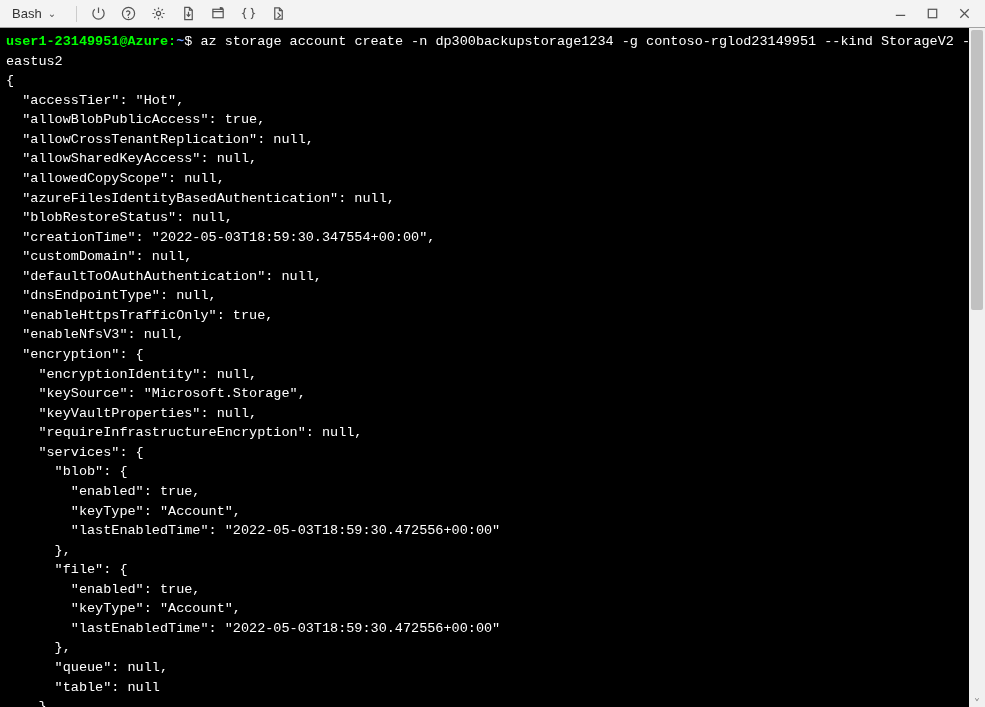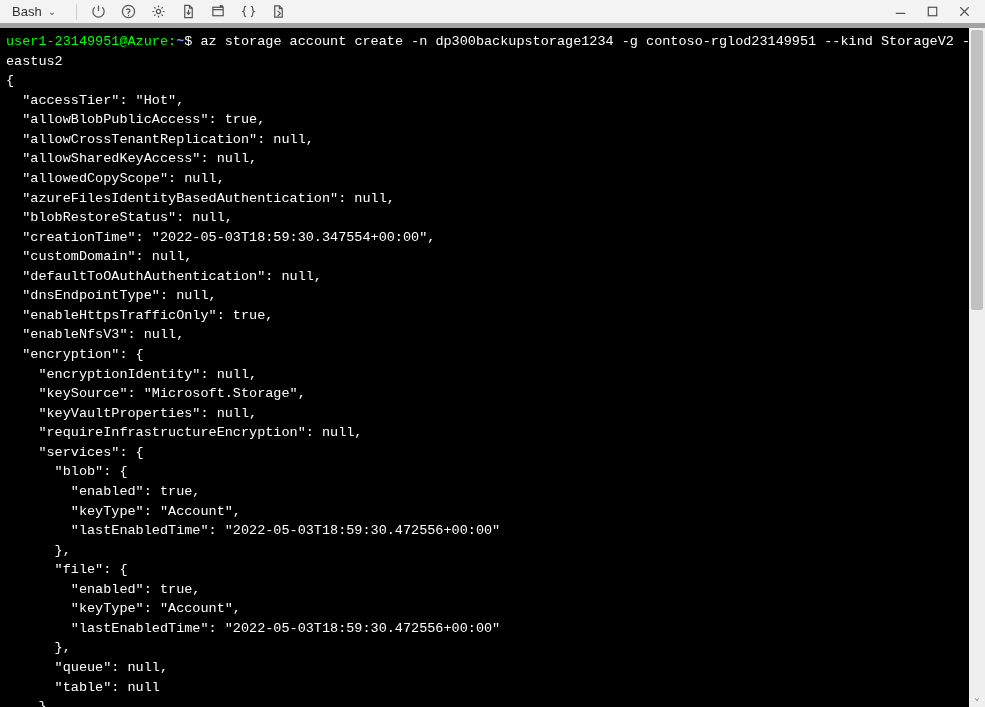--- a/index.html
+++ b/index.html
@@ -13,21 +13,21 @@
       display: flex;
       flex-direction: column;
       font-family: Consolas, "Courier New", monospace;
       font-size: 13px;
       background: #fff;
       overflow: hidden;
     }
     .toolbar {
       height: 28px;
       background: #f3f3f3;
-      border-bottom: 5px solid #a3a3a3;
+      border-bottom: 1px solid #a3a3a3;
       display: flex;
       align-items: center;
       padding: 0 6px;
       font-family: "Segoe UI", sans-serif;
       font-size: 13px;
       color: #333;
     }
     .toolbar-left {
       display: flex;
       align-items: center;
@@ -86,21 +86,21 @@
       font-family: Consolas, "Courier New", monospace;
       font-size: 13.5px;
       position: relative;
     }
     .prompt-line {
       white-space: pre-wrap;
       word-break: break-all;
     }
     .prompt-user {
       color: #00ff00;
-      font-weight: normal;
+      font-weight: bold;
     }
     .prompt-path {
       color: #6d9cff;
       font-weight: bold;
     }
     .prompt-command {
       color: #fff;
     }
     .json-output {
       color: #fff;

